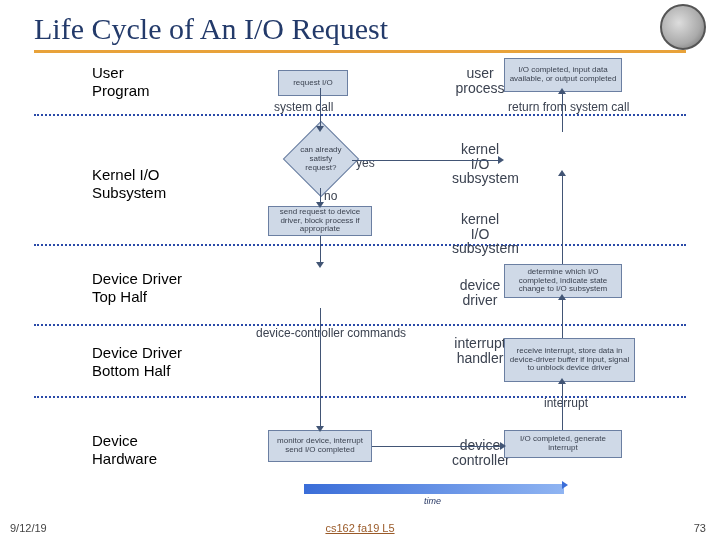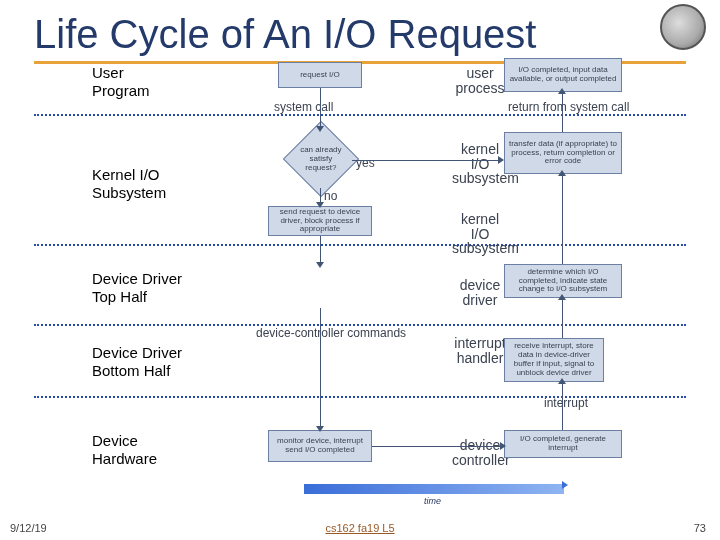--- a/index.html
+++ b/index.html
@@ -4,22 +4,22 @@
 <style>
   * { margin: 0; padding: 0; box-sizing: border-box; }
   body {
     width: 720px; height: 540px;
     font-family: Arial, sans-serif;
     background: #fff;
     position: relative;
     overflow: hidden;
   }
   .title {
-    font-family: Liberation Sans, sans-serif;
-    font-size: 40px;
+    font-family: Liberation Serif, serif;
+    font-size: 30px;
     color: #233a6a;
     padding: 12px 0 4px 34px;
     font-weight: normal;
   }
   .title-underline {
     height: 3px;
     background: #e8a23a;
     margin: 0 34px 0 34px;
   }
   .seal {
@@ -151,38 +151,37 @@
   <div class="divider" style="top:188px"></div>
   <div class="divider" style="top:268px"></div>
   <div class="divider" style="top:340px"></div>
 
   <div class="row-label" style="top:8px">User<br>Program</div>
   <div class="row-label" style="top:110px">Kernel I/O<br>Subsystem</div>
   <div class="row-label" style="top:214px">Device Driver<br>Top Half</div>
   <div class="row-label" style="top:288px">Device Driver<br>Bottom Half</div>
   <div class="row-label" style="top:376px">Device<br>Hardware</div>
 
-  <div class="node" style="left:244px; top:6px; width:84px; height:26px">request I/O</div>
+  <div class="node" style="left:244px; top:14px; width:70px; height:26px">request I/O</div>
   <div class="node diamond" style="left:260px; top:76px">
       <span>can already satisfy request?</span>
     </div>
   <div class="node" style="left:234px; top:150px; width:104px; height:30px">send request to device driver, block process if appropriate</div>
   <div class="node" style="left:234px; top:374px; width:104px; height:32px">monitor device, interrupt send I/O completed</div>
 
   <div class="side-label" style="left:394px; top:10px; width:56px">user process</div>
   <div class="side-label" style="left:394px; top:86px; width:56px">kernel I/O subsystem</div>
   <div class="side-label" style="left:394px; top:156px; width:56px">kernel I/O subsystem</div>
   <div class="side-label" style="left:394px; top:222px; width:56px">device driver</div>
   <div class="side-label" style="left:394px; top:280px; width:56px">interrupt handler</div>
   <div class="side-label" style="left:394px; top:382px; width:56px">device controller</div>
 
   <div class="node" style="left:470px; top:2px; width:118px; height:34px">I/O completed, input data available, or output completed</div>
-  <div class="node" style="left:470px; top:76px; width:118px; height:42px">transfer data (if appropriate) to process, return completion or error code</div>
   <div class="node" style="left:470px; top:208px; width:118px; height:34px">determine which I/O completed, indicate state change to I/O subsystem</div>
-  <div class="node" style="left:470px; top:282px; width:100px; height:44px">receive interrupt, store data in device-driver buffer if input, signal to unblock device driver</div>
+  <div class="node" style="left:470px; top:282px; width:131px; height:44px">receive interrupt, store data in device-driver buffer if input, signal to unblock device driver</div>
   <div class="node" style="left:470px; top:374px; width:118px; height:28px">I/O completed, generate interrupt</div>
 
   <div class="tiny" style="left:322px; top:100px">yes</div>
   <div class="tiny" style="left:290px; top:133px">no</div>
   <div class="tiny" style="left:240px; top:44px">system call</div>
   <div class="tiny" style="left:222px; top:270px">device-controller commands</div>
   <div class="tiny" style="left:474px; top:44px">return from system call</div>
   <div class="tiny" style="left:510px; top:340px">interrupt</div>
 
   <div class="vline" style="left:286px; top:32px; height:40px"></div>

